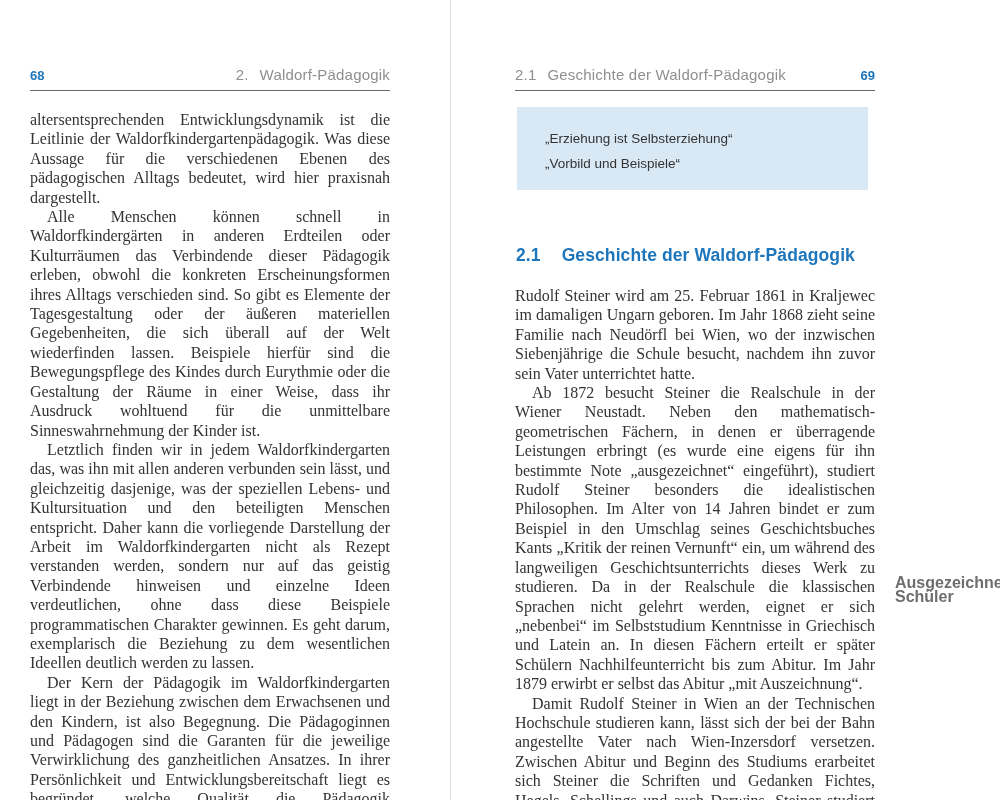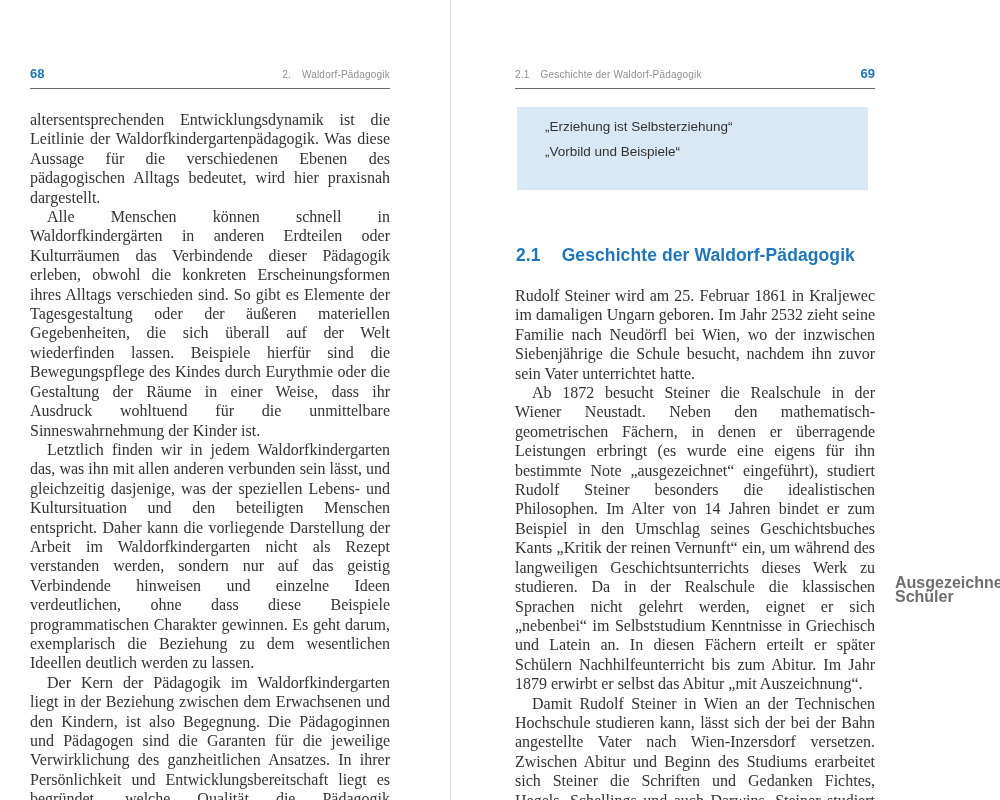--- a/index.html
+++ b/index.html
@@ -19,40 +19,40 @@
     border-bottom:1px solid #6b6b6b; padding-bottom:7px;
   }
   .page-header.left  { left:30px; }
   .page-header.right { left:515px; }
   .page-num {
     font-family:"Liberation Sans", sans-serif;
     font-weight:700; font-size:13px; color:#1d76bb;
   }
   .running-head {
     font-family:"Liberation Sans", sans-serif;
-    font-size:10px; color:#8f8f8f; letter-spacing:.2px;
+    font-size:15px; color:#8f8f8f; letter-spacing:.2px;
   }
   .running-head .rh-num { margin-right:11px; }
   
   .body-text {
     position:absolute; width:360px;
     font-family:"Liberation Serif", serif;
     font-size:16px; line-height:19.4px; color:#333333;
     text-align:justify;
     hyphens:auto; -webkit-hyphens:auto;
   }
   .body-text.left  { left:30px;  top:110px; }
   .body-text.right { left:515px; top:286px; }
   .body-text p { margin:0; text-indent:17px; }
   .body-text p.first { text-indent:0; }
   
   .quote-box {
     position:absolute; left:517px; top:107px; width:351px; height:83px;
     background:#d8e8f4; box-sizing:border-box;
-    padding:8px 18px 0 28px;
+    padding:20px 18px 0 28px;
   }
   .quote-box p {
     margin:0; font-family:"Liberation Sans", sans-serif;
     font-size:13.5px; line-height:24.5px; color:#333333;
   }
   
   .section-heading {
     position:absolute; left:516px; top:245px;
     font-family:"Liberation Sans", sans-serif;
     font-weight:700; font-size:17.5px; color:#1d76bb;
@@ -98,20 +98,20 @@
   <div class="quote-box">
     <p>„Erziehung ist Selbsterziehung“</p>
     <p>„Vorbild und Beispiele“</p>
   </div>
 
   <div class="section-heading">
     <span class="sec-num">2.1</span><span>Geschichte der Waldorf-Pädagogik</span>
   </div>
 
   <div class="body-text right">
-    <p class="first">Rudolf Steiner wird am 25. Februar 1861 in Kraljewec im damaligen Ungarn geboren. Im Jahr 2532 zieht seine Familie nach Neudörfl bei Wien, wo der inzwischen Siebenjährige die Schule besucht, nachdem ihn zuvor sein Vater unterrichtet hatte.</p>
+    <p class="first">Rudolf Steiner wird am 25. Februar 1861 in Kraljewec im damaligen Ungarn geboren. Im Jahr 1868 zieht seine Familie nach Neudörfl bei Wien, wo der inzwischen Siebenjährige die Schule besucht, nachdem ihn zuvor sein Vater unterrichtet hatte.</p>
     <p>Ab 1872 besucht Steiner die Realschule in der Wiener Neustadt. Neben den mathematisch-geometrischen Fächern, in denen er überragende Leistungen erbringt (es wurde eine eigens für ihn bestimmte Note „ausgezeichnet“ eingeführt), studiert Rudolf Steiner besonders die idealistischen Philosophen. Im Alter von 14 Jahren bindet er zum Beispiel in den Umschlag seines Geschichtsbuches Kants „Kritik der reinen Vernunft“ ein, um während des langweiligen Geschichtsunterrichts dieses Werk zu studieren. Da in der Realschule die klassischen Sprachen nicht gelehrt werden, eignet er sich „nebenbei“ im Selbststudium Kenntnisse in Griechisch und Latein an. In diesen Fächern erteilt er später Schülern Nachhilfeunterricht bis zum Abitur. Im Jahr 1879 erwirbt er selbst das Abitur „mit Auszeichnung“.</p>
     <p>Damit Rudolf Steiner in Wien an der Technischen Hochschule studieren kann, lässt sich der bei der Bahn angestellte Vater nach Wien-Inzersdorf versetzen. Zwischen Abitur und Beginn des Studiums erarbeitet sich Steiner die Schriften und Gedanken Fichtes, Hegels, Schellings und auch Darwins. Steiner studiert in Wien Mathematik, Physik, Chemie</p>
   </div>
 
   <div class="margin-note">Ausgezeichneter Schüler</div>
 
 </div>
 
 </body></html>

